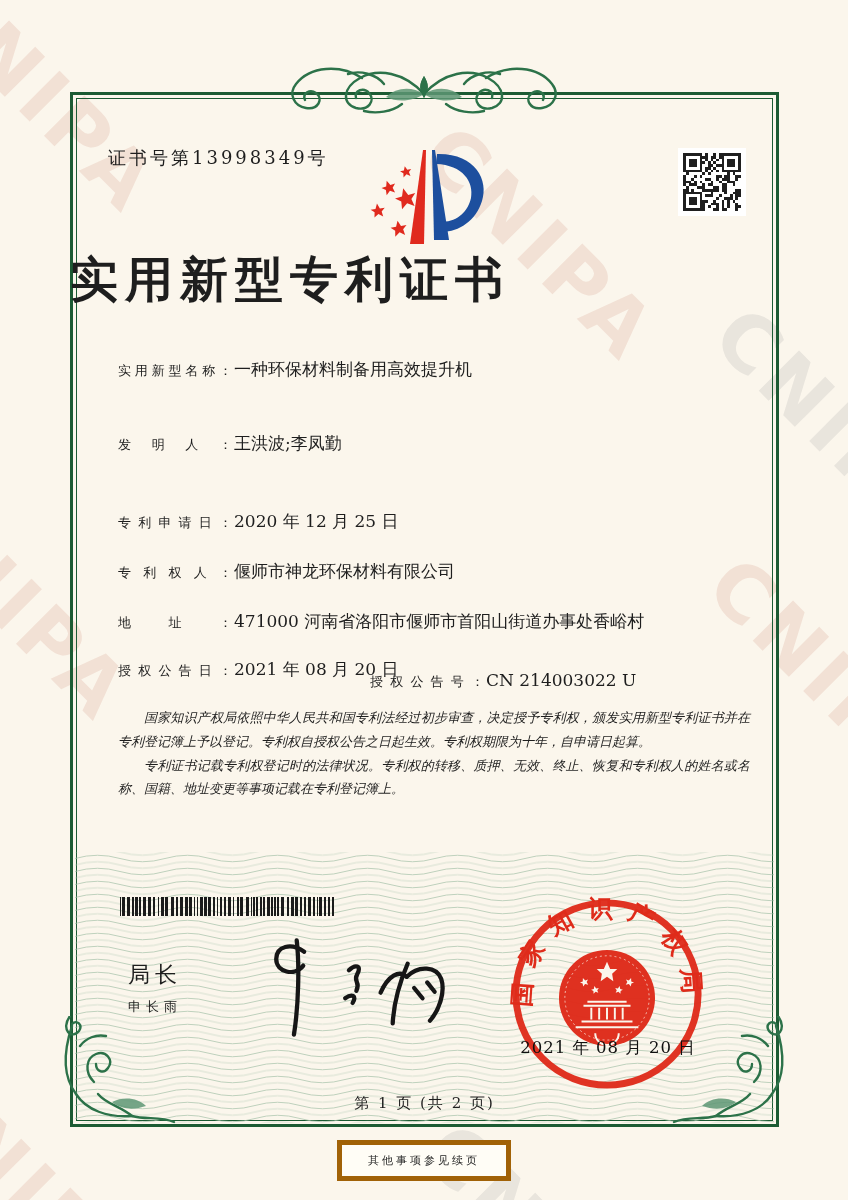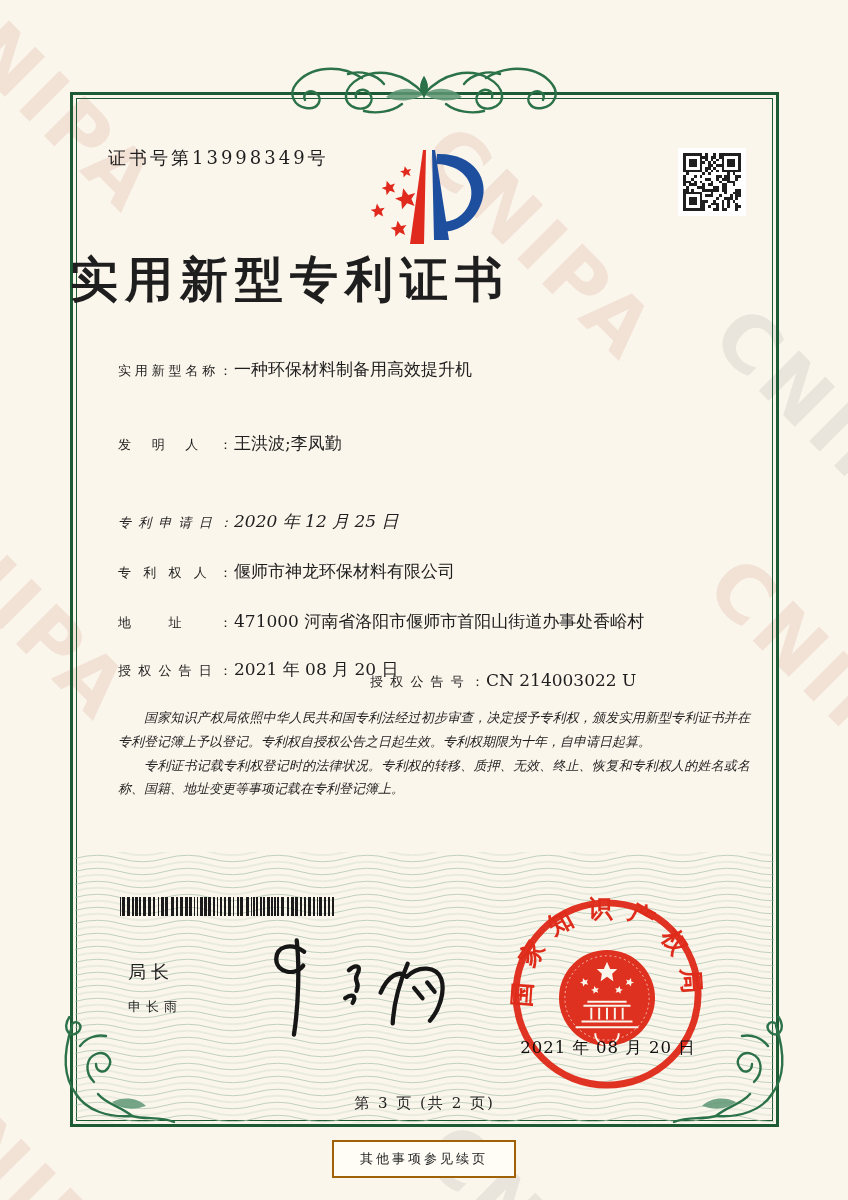--- a/index.html
+++ b/index.html
@@ -31,33 +31,33 @@
   .lbl{display:inline-block;width:114px;font-size:13px;text-align:justify;
        text-align-last:justify;vertical-align:baseline;}
   .val{padding-left:2px;}
   .grant{position:absolute;left:118px;top:658px;width:640px;height:24px;z-index:3;}
   .grant .g1{position:absolute;left:0;white-space:nowrap;font-size:17px;}
   .grant .g2{position:absolute;left:252px;white-space:nowrap;font-size:17px;margin-top:12px;}
   .paras{position:absolute;left:118px;top:694px;width:632px;font-size:13px;
          line-height:1.83;text-align:justify;z-index:3;font-style:italic;margin-top:12px;}
   .paras p{margin:0;text-indent:2em;}
   .barcode{position:absolute;left:120px;top:897px;width:218px;height:19px;z-index:3;}
-  .sig-title{position:absolute;left:128px;top:960px;font-size:18px;letter-spacing:5px;z-index:3;
+  .sig-title{position:absolute;left:128px;top:960px;font-size:22px;letter-spacing:5px;z-index:3;
              font-family:"DejaVu Sans","Liberation Sans",sans-serif;}
   .sig-name{position:absolute;left:128px;top:998px;font-size:13px;letter-spacing:5px;z-index:3;
             font-family:"DejaVu Sans","Liberation Sans",sans-serif;}
   .signature{position:absolute;left:252px;top:936px;width:205px;height:104px;z-index:4;}
   .seal{position:absolute;left:509px;top:896px;width:196px;height:196px;z-index:3;}
   .seal-date{position:absolute;left:520px;top:1037px;width:176px;text-align:center;
              font-size:16.5px;letter-spacing:1px;color:#101010;z-index:4;white-space:nowrap;}
   .page-num{position:absolute;left:70px;top:1094px;width:709px;text-align:center;
             font-size:15px;letter-spacing:2px;z-index:3;}
   .cont-note{position:absolute;left:50%;transform:translateX(-50%);top:1140px;
-             background:#fffdf6;border:2px solid #a16207;padding:8px 26px;
-             font-size:13px;letter-spacing:3px;z-index:3;white-space:nowrap;}
+             background:#fffdf6;border:5px solid #a16207;padding:8px 26px;
+             font-size:11px;letter-spacing:3px;z-index:3;white-space:nowrap;}
 </style>
 </head>
 <body>
 
 <div class="page">
 
   <span class="wm pink" style="left:-30px;top:-40px;">CNIPA</span>
   <span class="wm pink" style="left:468px;top:108px;">CNIPA</span>
   <span class="wm gray" style="left:760px;top:290px;">CNIPA</span>
   <span class="wm pink" style="left:-58px;top:468px;">CNIPA</span>
@@ -381,21 +381,21 @@
       </svg></div>
 
   <div class="title">实用新型专利证书</div>
 
   <div class="row" style="top:358px;">
     <span class="lbl">实用新型名称：</span><span class="val">一种环保材料制备用高效提升机</span>
   </div>
   <div class="row" style="top:432px;">
     <span class="lbl">发明人：</span><span class="val">王洪波;李凤勤</span>
   </div>
-  <div class="row" style="top:510px;font-style:italic;">
+  <div class="row" style="top:510px;">
     <span class="lbl">专利申请日：</span><span class="val">2020 年 12 月 25 日</span>
   </div>
   <div class="row" style="top:560px;">
     <span class="lbl">专利权人：</span><span class="val">偃师市神龙环保材料有限公司</span>
   </div>
   <div class="row" style="top:610px;">
     <span class="lbl">地址：</span><span class="val">471000 河南省洛阳市偃师市首阳山街道办事处香峪村</span>
   </div>
 
   <div class="grant">
@@ -512,17 +512,17 @@
           <path d="M-16,14 L-16,26 M-8,14 L-8,26 M0,14 L0,26 M8,14 L8,26 M16,14 L16,26"></path>
           <path d="M-26,28 L26,28"></path>
           <path d="M-32,34 L32,34"></path>
           <path d="M-12,40 A 12,12 0 0 0 12,40"></path>
         </g>
       </g>
     </svg>
   </div>
   <div class="seal-date">2021 年 08 月 20 日</div>
 
-  <div class="page-num">第 3 页 (共 2 页)</div>
+  <div class="page-num">第 1 页 (共 2 页)</div>
 
   <div class="cont-note">其他事项参见续页</div>
 
 </div>
 
 </body></html>

